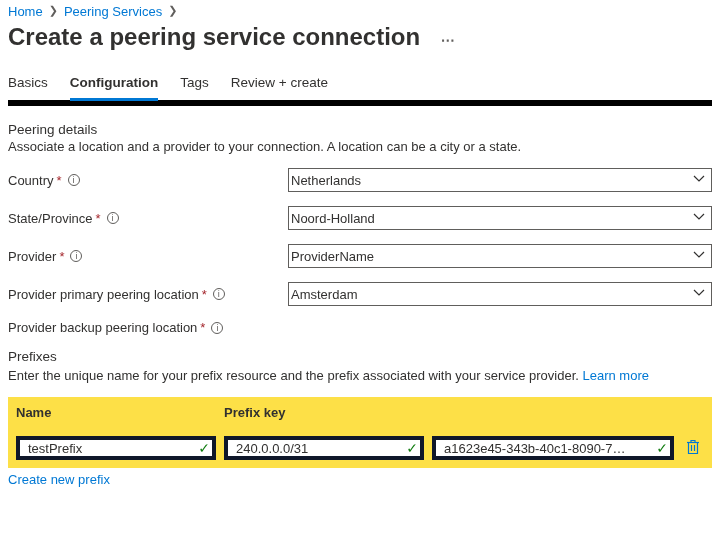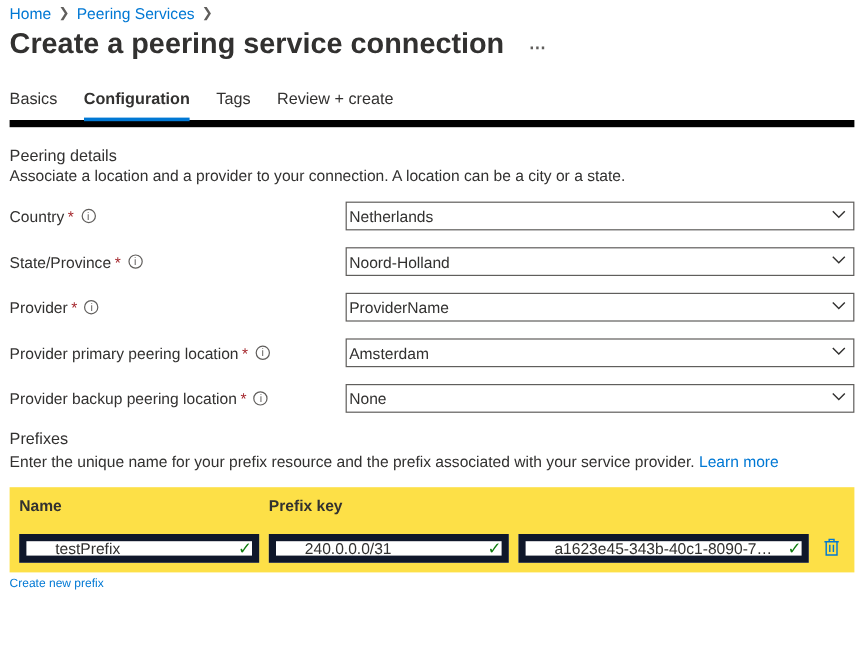--- a/index.html
+++ b/index.html
@@ -108,34 +108,34 @@
     gap: 8px;
   }
   .prefix-head .col { font-weight:600; font-size:13px; }
   .col-name { width:200px; flex-shrink:0; }
   .col-prefix { width:200px; flex-shrink:0; }
   .col-key { flex:1; }
   .col-del { width:22px; flex-shrink:0; display:flex; justify-content:center; }
   .tinput {
     width: 100%;
     height: 24px;
-    border: 6px solid #0f172a;
+    border: 4px solid #0f172a;
     background: #fff;
-    padding: 0 24px 0 24px;
+    padding: 0 24px 0 8px;
     font-size: 13px;
     color: #323130;
     position: relative;
   }
   .twrap { position:relative; }
   .check {
     position:absolute; right:6px; top:50%; transform:translateY(-50%);
     color:#107c10; font-size:14px;
   }
   .create-link {
-    color:#0078d4; font-size:10px; text-decoration:none; cursor:pointer;
+    color:#0078d4; font-size:13px; text-decoration:none; cursor:pointer;
     margin-top:4px; display:inline-block;
   }
   .trash-icon svg { width:14px; height:16px; color:#0078d4; cursor:pointer; }
 </style>
 </head>
 <body>
 
 
 
 <div class="breadcrumb">
@@ -219,26 +219,20 @@
         </svg></span>
   </div>
 </div>
 
 
 <div class="form-row">
   <div class="form-label">
     <span>Provider backup peering location</span>
     <span class="req">*</span>
     <span class="info-icon">i</span>
-  </div>
-  <div class="select">
-    <span>None</span>
-    <span class="caret"><svg viewBox="0 0 12 12">
-          <path d="M1 3 L6 8 L11 3" fill="none" stroke="#323130" stroke-width="1.2"></path>
-        </svg></span>
   </div>
 </div>
 
 <div class="section-title">Prefixes</div>
 <div class="section-desc prefix-desc">
   <span>Enter the unique name for your prefix resource and the prefix associated with your service provider. </span><a>Learn more</a>
 </div>
 
 <div class="prefix-table">
   <div class="prefix-head">

